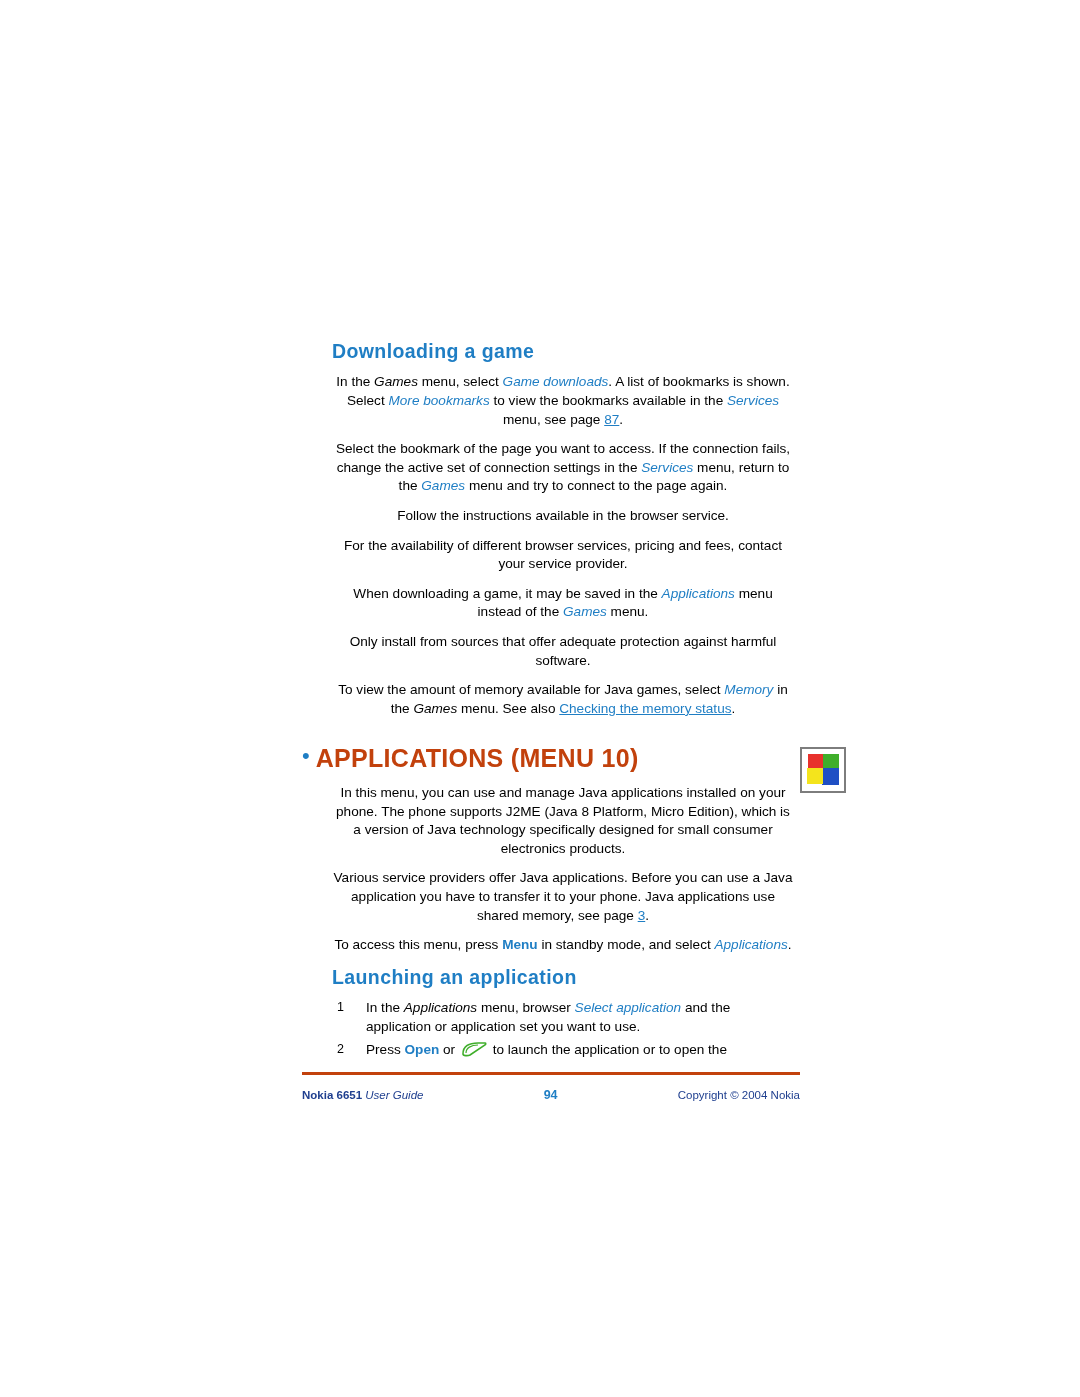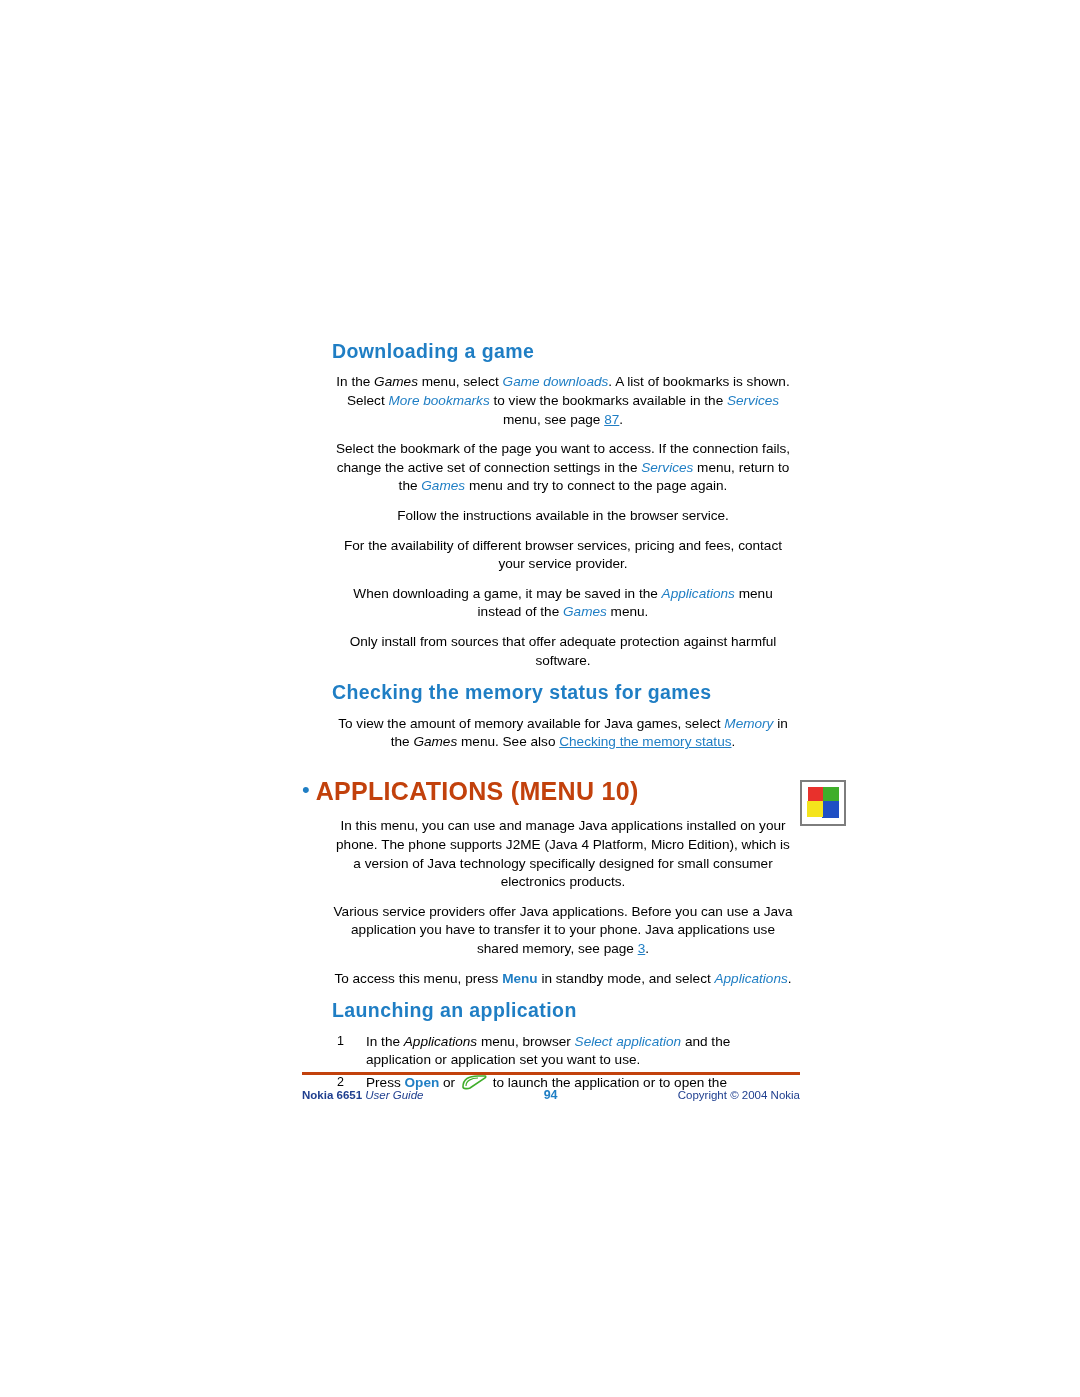--- a/index.html
+++ b/index.html
@@ -160,36 +160,35 @@
     <p class="body"><span>Select the bookmark of the page you want to access. If the connection fails, change the active set of connection settings in the </span><span class="blue-it">Services</span><span> menu, return to the </span><span class="blue-it">Games</span><span> menu and try to connect to the page again.</span></p>
 
     <p class="body">Follow the instructions available in the browser service.</p>
 
     <p class="body">For the availability of different browser services, pricing and fees, contact your service provider.</p>
 
     <p class="body"><span>When downloading a game, it may be saved in the </span><span class="blue-it">Applications</span><span> menu instead of the </span><span class="blue-it">Games</span><span> menu.</span></p>
 
     <p class="body">Only install from sources that offer adequate protection against harmful software.</p>
 
-    <h2 class="section-heading">Checking the memory status for games</h2>
 
     <p class="body"><span>To view the amount of memory available for Java games, select </span><span class="blue-it">Memory</span><span> in the </span><span class="it">Games</span><span> menu. See also </span><span class="link-underline">Checking the memory status</span><span>.</span></p>
 
     <div class="menu-heading-row">
       <span class="bullet-dot">•</span>
       <h1 class="menu-heading">APPLICATIONS (MENU 10)</h1>
       <div class="app-icon">
         <span class="sq red"></span>
         <span class="sq green"></span>
         <span class="sq blue2"></span>
         <span class="sq yellow"></span>
       </div>
     </div>
 
-    <p class="body">In this menu, you can use and manage Java applications installed on your phone. The phone supports J2ME (Java 4 Platform, Micro Edition), which is a version of Java technology specifically designed for small consumer electronics products.</p>
+    <p class="body">In this menu, you can use and manage Java applications installed on your phone. The phone supports J2ME (Java 8 Platform, Micro Edition), which is a version of Java technology specifically designed for small consumer electronics products.</p>
 
     <p class="body"><span>Various service providers offer Java applications. Before you can use a Java application you have to transfer it to your phone. Java applications use shared memory, see page </span><span class="link-underline">3</span><span>.</span></p>
 
     <p class="body"><span>To access this menu, press </span><span class="blue-bold">Menu</span><span> in standby mode, and select </span><span class="blue-it">Applications</span><span>.</span></p>
 
     <h2 class="section-heading">Launching an application</h2>
 
     <ol class="numlist">
       <li>
         <span class="num">1</span><span>In the </span><span class="it">Applications</span><span> menu, browser </span><span class="blue-it">Select application</span><span> and the application or application set you want to use.</span>

